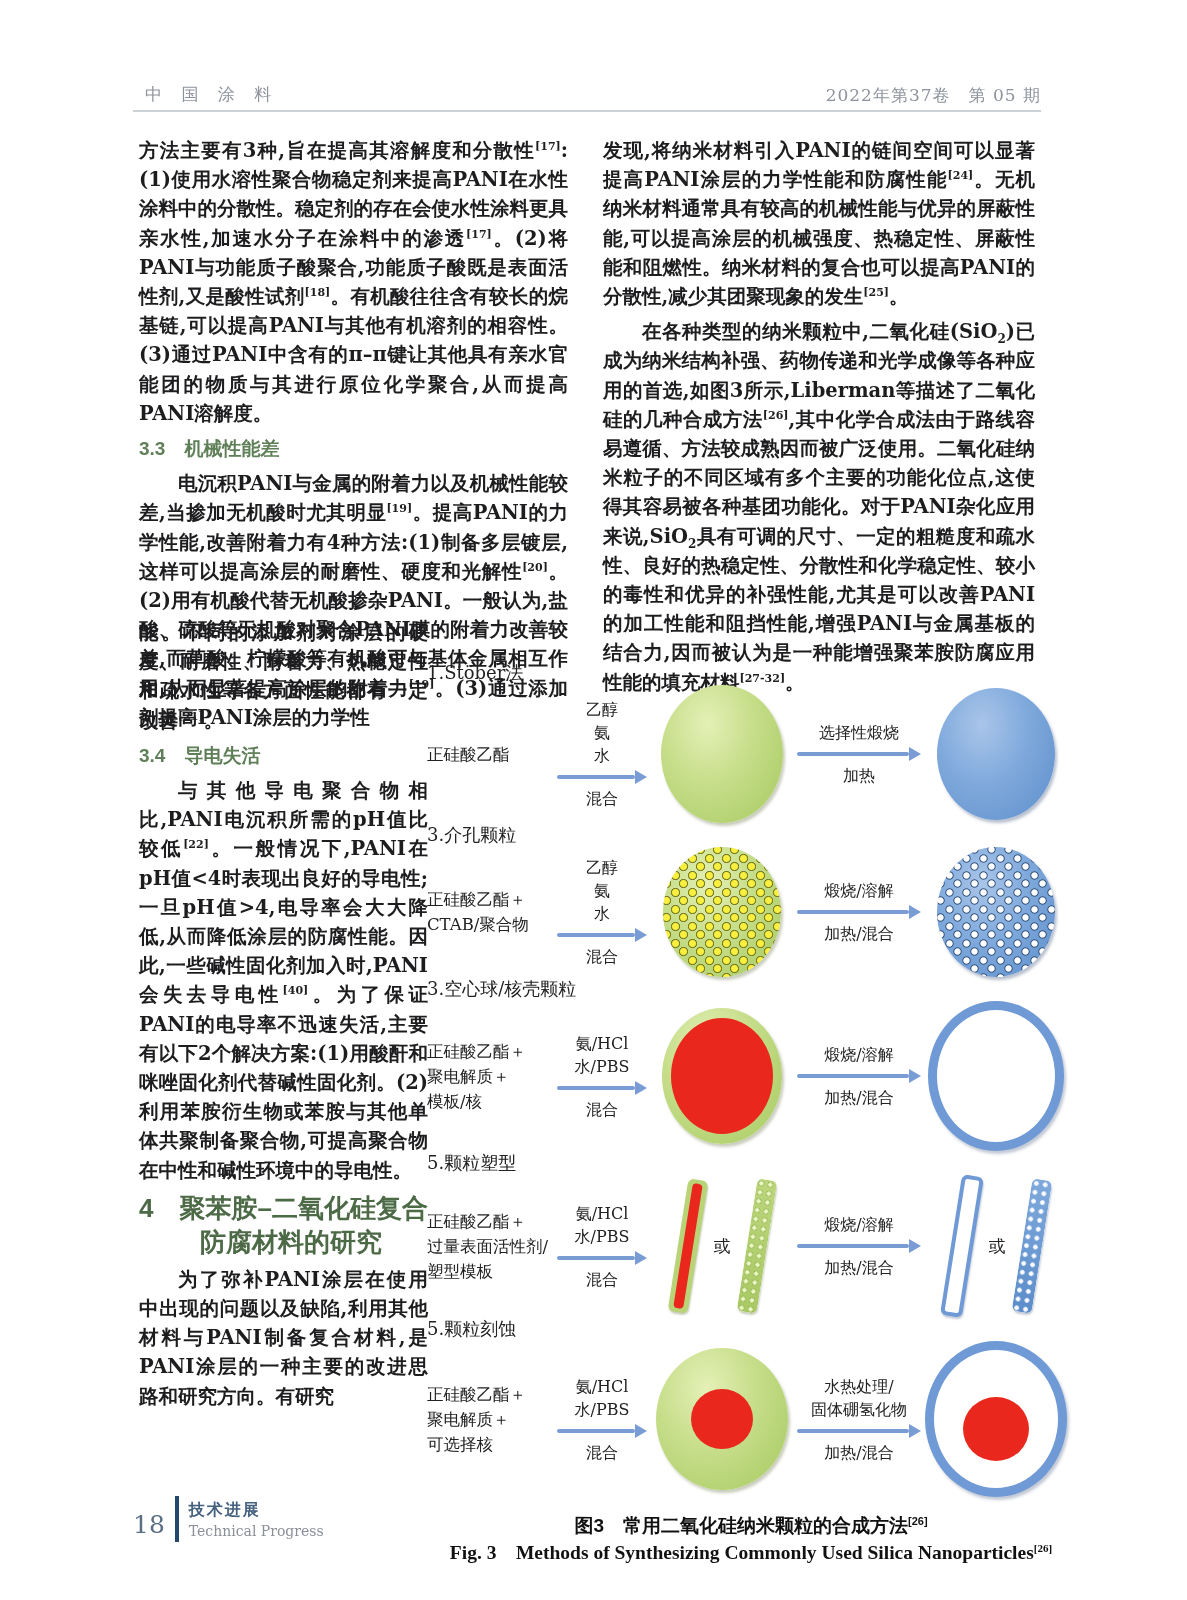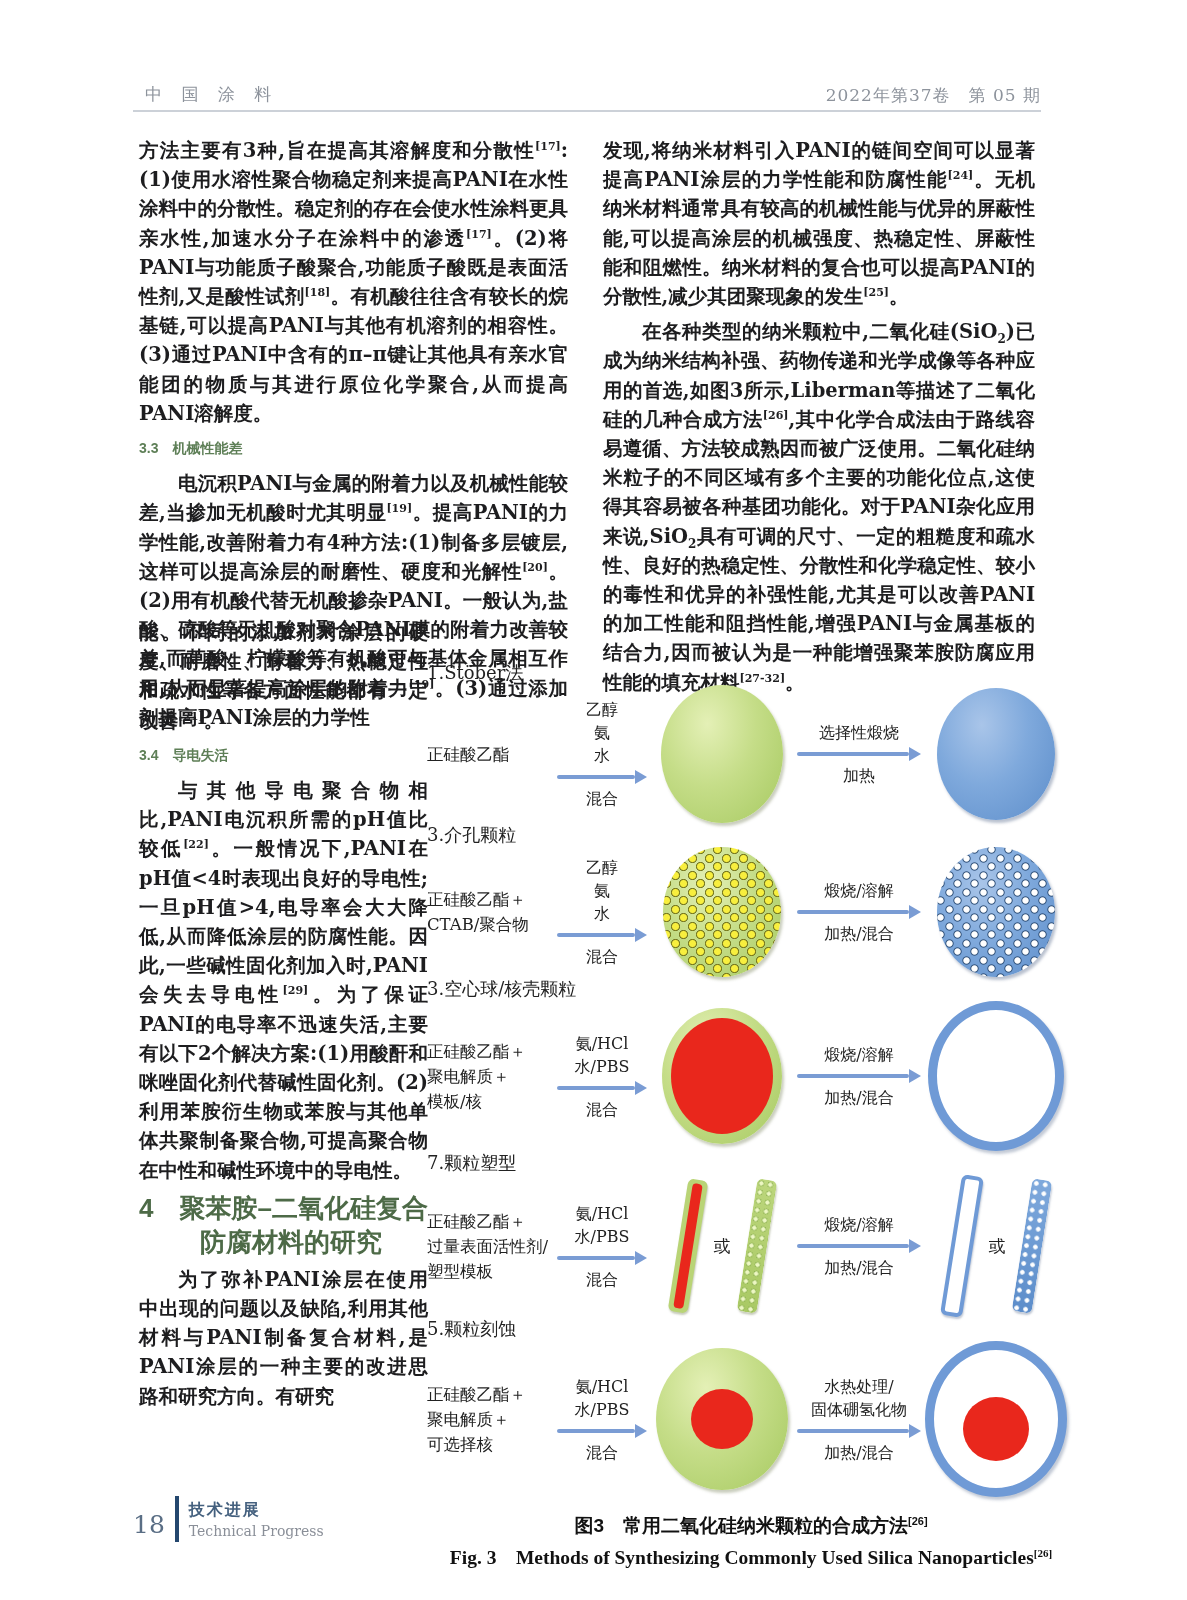--- a/index.html
+++ b/index.html
@@ -15,21 +15,21 @@
   .col { position:absolute; text-align:justify; font-size:19.5px; line-height:29.2px; }
   .col p { margin:6px;font-weight:bold; }
   .indent { text-indent:2em; }
   sup { font-size:11px; line-height:0; }
   sub { font-size:12px; line-height:0; }
   .col-left-top    { left:133px; top:130px; width:441px; }
   .col-right       { left:597px; top:130px; width:444px; }
   .col-left-narrow { left:133px; top:612px; width:301px; }
 
   .h-small { color:#5e7f57; font-family:"Liberation Sans",sans-serif; font-weight:bold;
-             font-size:14px; line-height:29.2px; margin:0; text-align:left; }
+             font-size:19px; line-height:29.2px; margin:0; text-align:left; }
   .h-big   { color:#4d6a47; font-family:"Liberation Sans",sans-serif; font-weight:bold;
              font-size:26px; line-height:34px; margin:14px 0 10px 0;
              padding-left:2.35em; text-indent:-2.35em; text-align:left; }
 
   
   .figure { position:absolute; left:427px; top:662px; width:648px; color:#222; }
   .fig-row { margin-bottom:1px; }
   .fig-row-label { font-size:18px; line-height:22px; margin-bottom:1px; }
   .fig-line { display:flex; align-items:center; }
   .cell-reagent { width:130px; font-size:16.5px; line-height:25px; flex:none; }
@@ -79,21 +79,21 @@
                      box-shadow:1px 2px 2px rgba(80,100,135,.35); }
   .rod-blue-dots { background-image:
       radial-gradient(circle, #ffffff 1.9px, transparent 2.7px),
       linear-gradient(#7fa9dc, #5c8dca);
       background-size:9px 9px, 100% 100%; box-shadow:1px 2px 2px rgba(80,100,135,.35); }
   .or-label { font-size:17px; color:#222; }
 
   .fig-caption-cn { text-align:center; font-family:"Liberation Sans","DejaVu Sans",sans-serif;
                     font-weight:bold; font-size:19px; margin-top:16px; color:#111; }
   .fig-caption-en { text-align:center; font-family:"Liberation Serif","DejaVu Serif",serif;
-                    font-weight:bold; font-size:19.5px; margin-top:5px; color:#111; }
+                    font-weight:bold; font-size:19.5px; color:#111; }
 
   
   .footer { position:absolute; left:133px; top:1496px; display:flex; align-items:center; }
   .page-num { font-size:25px; color:#5a6e85; margin-right:10px; padding-top:10px; }
   .foot-bar { width:4px; height:46px; background:#24476e; margin-right:10px; }
   .foot-cn { font-size:16px; font-weight:bold; color:#44607e; letter-spacing:2px;
              font-family:Liberation Sans, sans-serif; line-height:24px; }
   .foot-en { font-size:14px; color:#8a8f98; line-height:18px; }
 </style>
 </head>
@@ -112,21 +112,21 @@
   </div>
 
   <div class="col col-right">
     <p>发现,将纳米材料引入PANI的链间空间可以显著提高PANI涂层的力学性能和防腐性能<sup>[24]</sup>。无机纳米材料通常具有较高的机械性能与优异的屏蔽性能,可以提高涂层的机械强度、热稳定性、屏蔽性能和阻燃性。纳米材料的复合也可以提高PANI的分散性,减少其团聚现象的发生<sup>[25]</sup>。</p>
     <p class="indent">在各种类型的纳米颗粒中,二氧化硅(SiO<sub>2</sub>)已成为纳米结构补强、药物传递和光学成像等各种应用的首选,如图3所示,Liberman等描述了二氧化硅的几种合成方法<sup>[26]</sup>,其中化学合成法由于路线容易遵循、方法较成熟因而被广泛使用。二氧化硅纳米粒子的不同区域有多个主要的功能化位点,这使得其容易被各种基团功能化。对于PANI杂化应用来说,SiO<sub>2</sub>具有可调的尺寸、一定的粗糙度和疏水性、良好的热稳定性、分散性和化学稳定性、较小的毒性和优异的补强性能,尤其是可以改善PANI的加工性能和阻挡性能,增强PANI与金属基板的结合力,因而被认为是一种能增强聚苯胺防腐应用性能的填充材料<sup>[27-32]</sup>。</p>
   </div>
 
   <div class="col col-left-narrow">
     <p>能。不同的添加剂对涂层的硬度、耐磨性、附着力、热稳定性和疏水性等各方面性能都有一定改善<sup>[21]</sup>。</p>
     <p class="h-small">3.4　导电失活</p>
-    <p class="indent">与其他导电聚合物相比,PANI电沉积所需的pH值比较低<sup>[22]</sup>。一般情况下,PANI在pH值&lt;4时表现出良好的导电性;一旦pH值&gt;4,电导率会大大降低,从而降低涂层的防腐性能。因此,一些碱性固化剂加入时,PANI会失去导电性<sup>[29]</sup>。为了保证PANI的电导率不迅速失活,主要有以下2个解决方案:(1)用酸酐和咪唑固化剂代替碱性固化剂。(2)利用苯胺衍生物或苯胺与其他单体共聚制备聚合物,可提高聚合物在中性和碱性环境中的导电性。</p>
+    <p class="indent">与其他导电聚合物相比,PANI电沉积所需的pH值比较低<sup>[22]</sup>。一般情况下,PANI在pH值&lt;4时表现出良好的导电性;一旦pH值&gt;4,电导率会大大降低,从而降低涂层的防腐性能。因此,一些碱性固化剂加入时,PANI会失去导电性<sup>[40]</sup>。为了保证PANI的电导率不迅速失活,主要有以下2个解决方案:(1)用酸酐和咪唑固化剂代替碱性固化剂。(2)利用苯胺衍生物或苯胺与其他单体共聚制备聚合物,可提高聚合物在中性和碱性环境中的导电性。</p>
     <p class="h-big">4　聚苯胺–二氧化硅复合防腐材料的研究</p>
     <p class="indent">为了弥补PANI涂层在使用中出现的问题以及缺陷,利用其他材料与PANI制备复合材料,是PANI涂层的一种主要的改进思路和研究方向。有研究</p>
   </div>
 
   <div class="figure">
     <div>
         <div class="fig-row">
           <div class="fig-row-label">1.Stöber法</div>
           <div class="fig-line">
             <div class="cell-reagent">
@@ -218,21 +218,21 @@
                 <div class="head"></div>
               </div>
               <div>加热/混合</div>
             </div>
             <div class="cell-shape">
               <div class="sph ring-blue" style="width: 118px; height: 132px;"></div>
             </div>
           </div>
         </div>
         <div class="fig-row">
-          <div class="fig-row-label">7.颗粒塑型</div>
+          <div class="fig-row-label">5.颗粒塑型</div>
           <div class="fig-line">
             <div class="cell-reagent">
               <div>正硅酸乙酯＋</div>
               <div>过量表面活性剂/</div>
               <div>塑型模板</div>
             </div>
             <div class="cell-arrow a1">
               <div>氨/HCl</div>
               <div>水/PBS</div>
               <div class="arrow">

